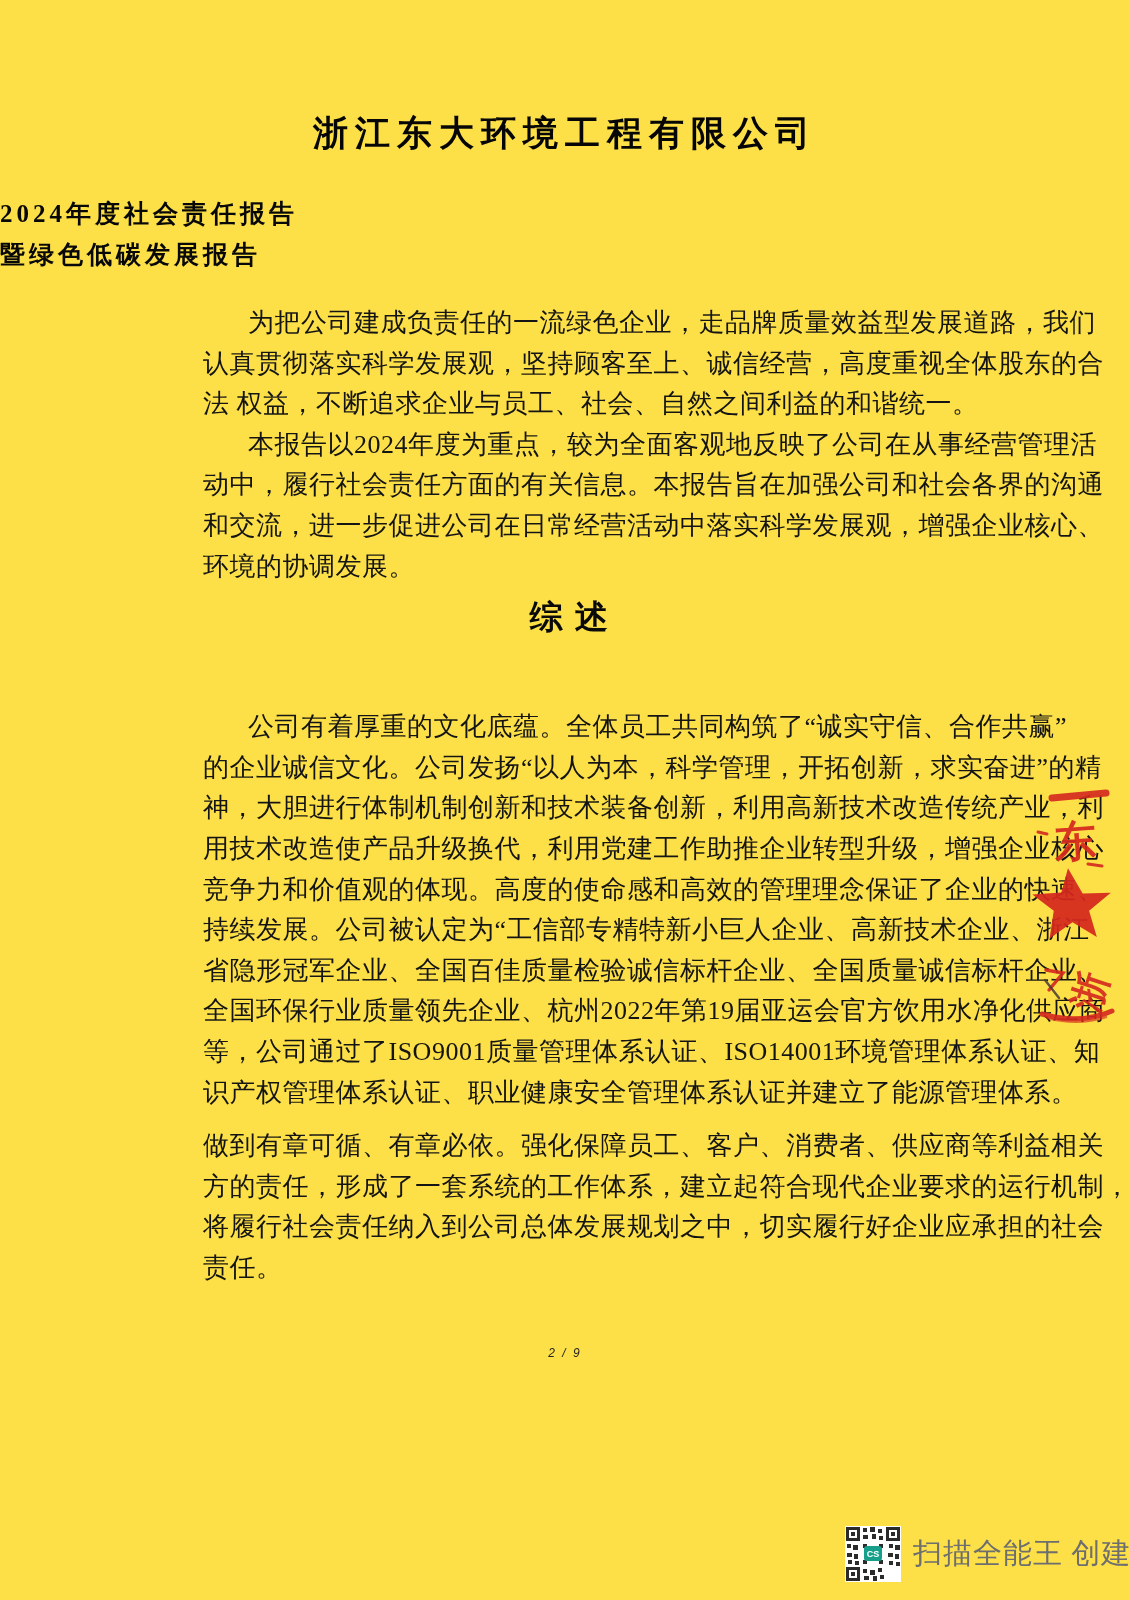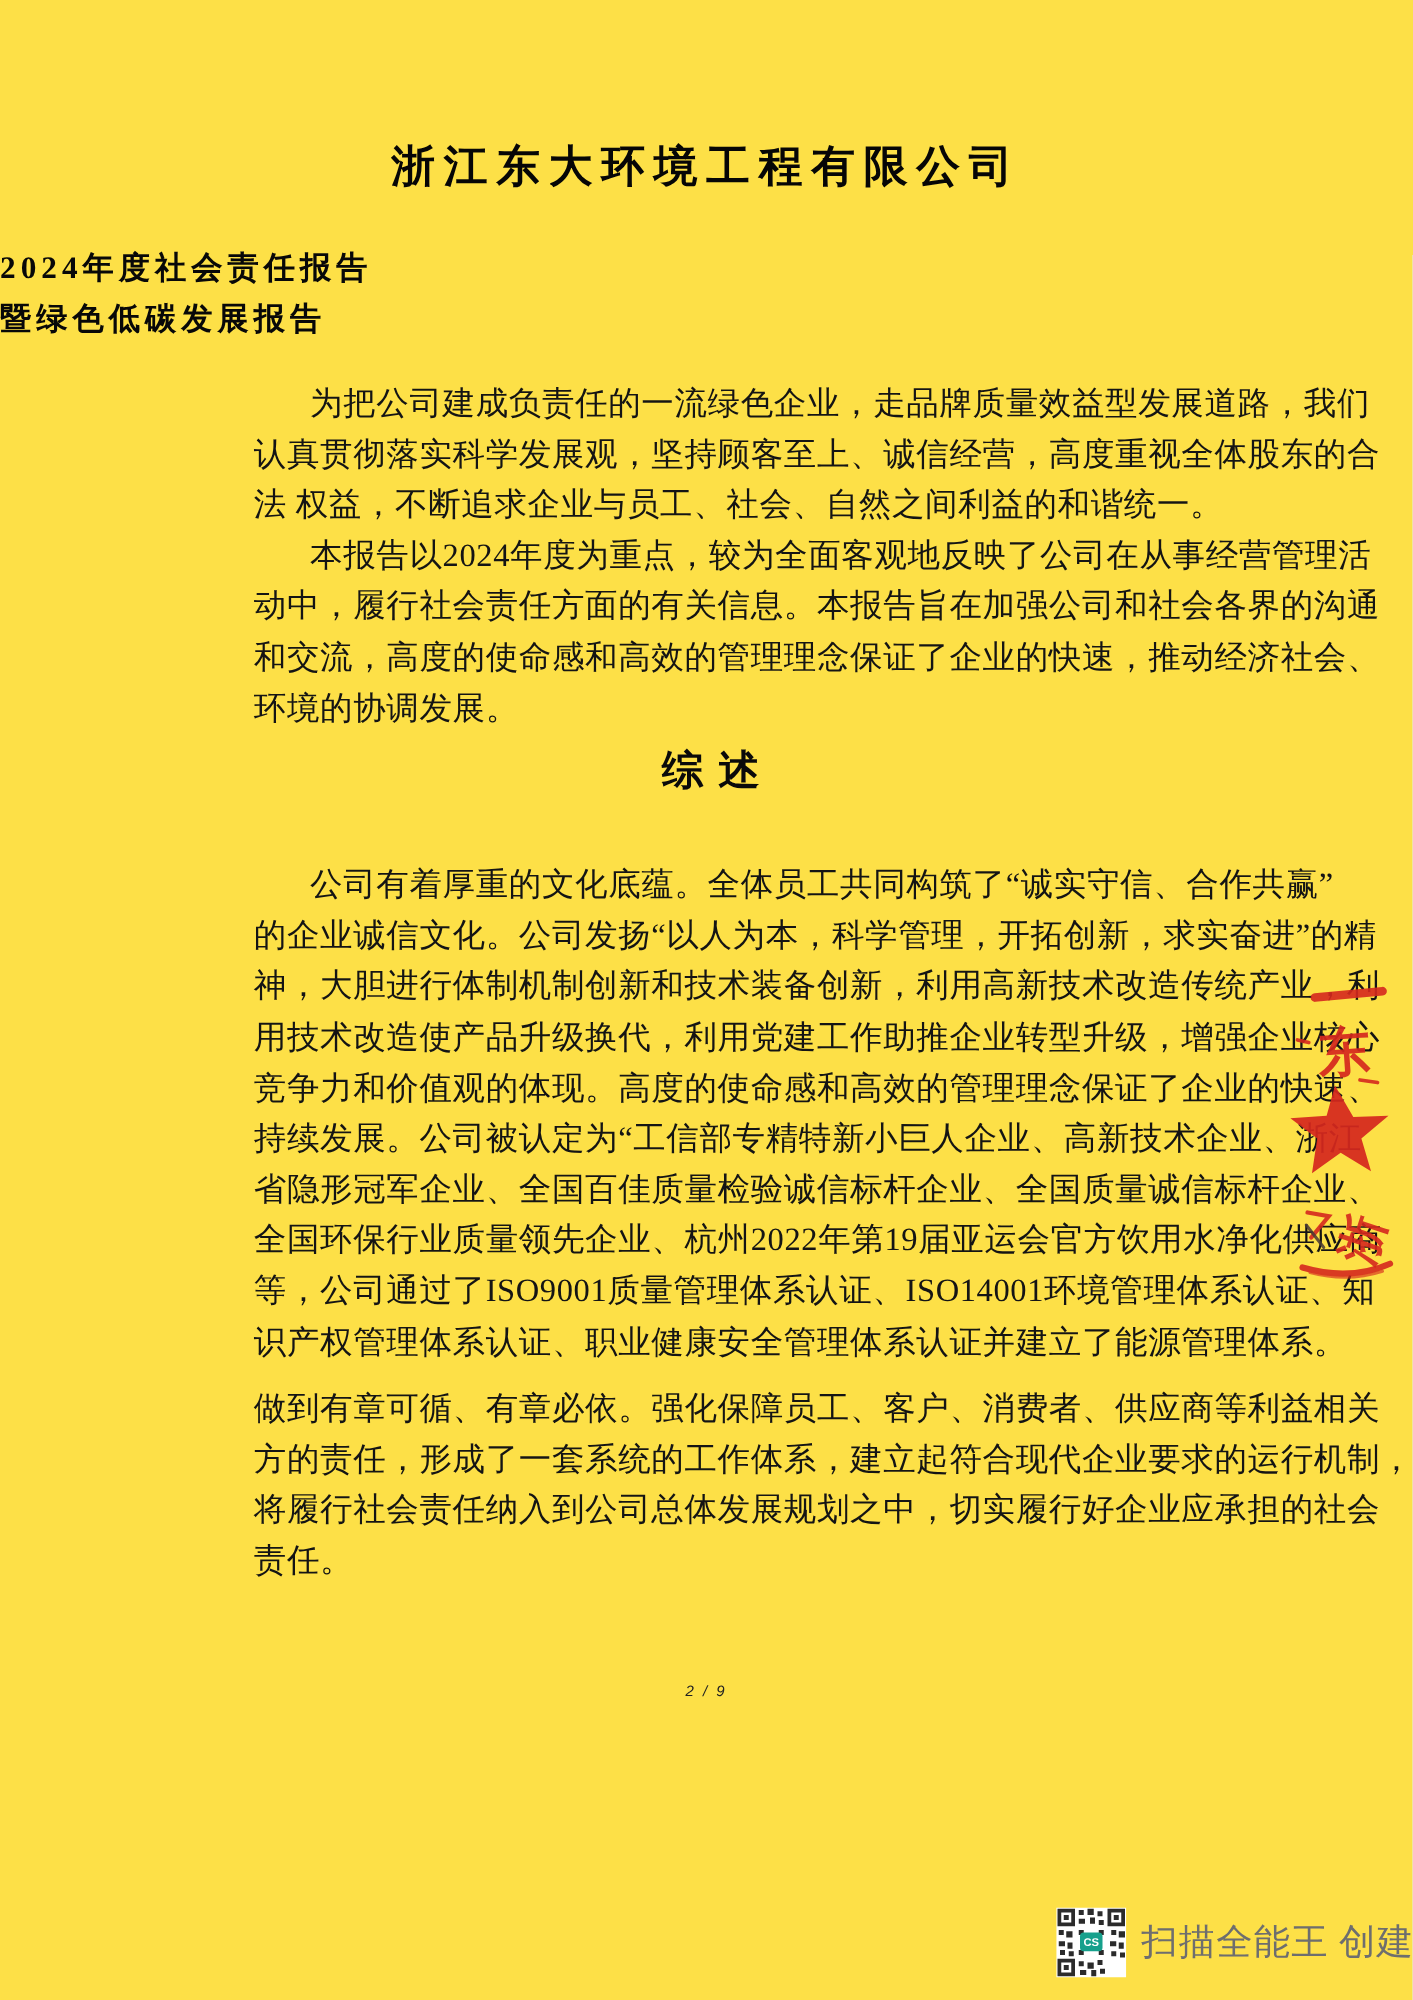--- a/index.html
+++ b/index.html
@@ -35,21 +35,21 @@
   .para{margin:0;padding:0;}
   .para .ln{white-space:nowrap;}
   .para .ln.first{padding-left:45px;}
   .section-heading{
     margin-top:8px;
     height:44px;line-height:44px;
     text-align:center;
     font-size:33px;font-weight:700;letter-spacing:2px;
     color:#0a0a0a;
   }
-  .para.p3{margin-top:49px;}
+  .para.p3{margin-top:68px;}
   .para.p4{margin-top:13px;}
   .page-number{
     position:absolute;top:1346px;left:0;width:100%;
     text-align:center;
     font-size:12px;letter-spacing:2px;
     font-family:"Liberation Sans","DejaVu Sans",sans-serif;
     color:#222;
     font-style:italic;
   }
   .seal{
@@ -80,21 +80,21 @@
 
     <div class="para p1">
       <div class="ln first">为把公司建成负责任的一流绿色企业，走品牌质量效益型发展道路，我们</div>
       <div class="ln">认真贯彻落实科学发展观，坚持顾客至上、诚信经营，高度重视全体股东的合</div>
       <div class="ln">法 权益，不断追求企业与员工、社会、自然之间利益的和谐统一。</div>
     </div>
 
     <div class="para p2">
       <div class="ln first">本报告以2024年度为重点，较为全面客观地反映了公司在从事经营管理活</div>
       <div class="ln">动中，履行社会责任方面的有关信息。本报告旨在加强公司和社会各界的沟通</div>
-      <div class="ln">和交流，高度的使命感和高效的管理理念保证了企业的快速，推动经济社会、</div>
+      <div class="ln">和交流，进一步促进公司在日常经营活动中落实科学发展观，增强企业核心、</div>
       <div class="ln">环境的协调发展。</div>
     </div>
 
     <div class="section-heading">综 述</div>
 
     <div class="para p3">
       <div class="ln first">公司有着厚重的文化底蕴。全体员工共同构筑了“诚实守信、合作共赢”</div>
       <div class="ln">的企业诚信文化。公司发扬“以人为本，科学管理，开拓创新，求实奋进”的精</div>
       <div class="ln">神，大胆进行体制机制创新和技术装备创新，利用高新技术改造传统产业，利</div>
       <div class="ln">用技术改造使产品升级换代，利用党建工作助推企业转型升级，增强企业核心</div>

